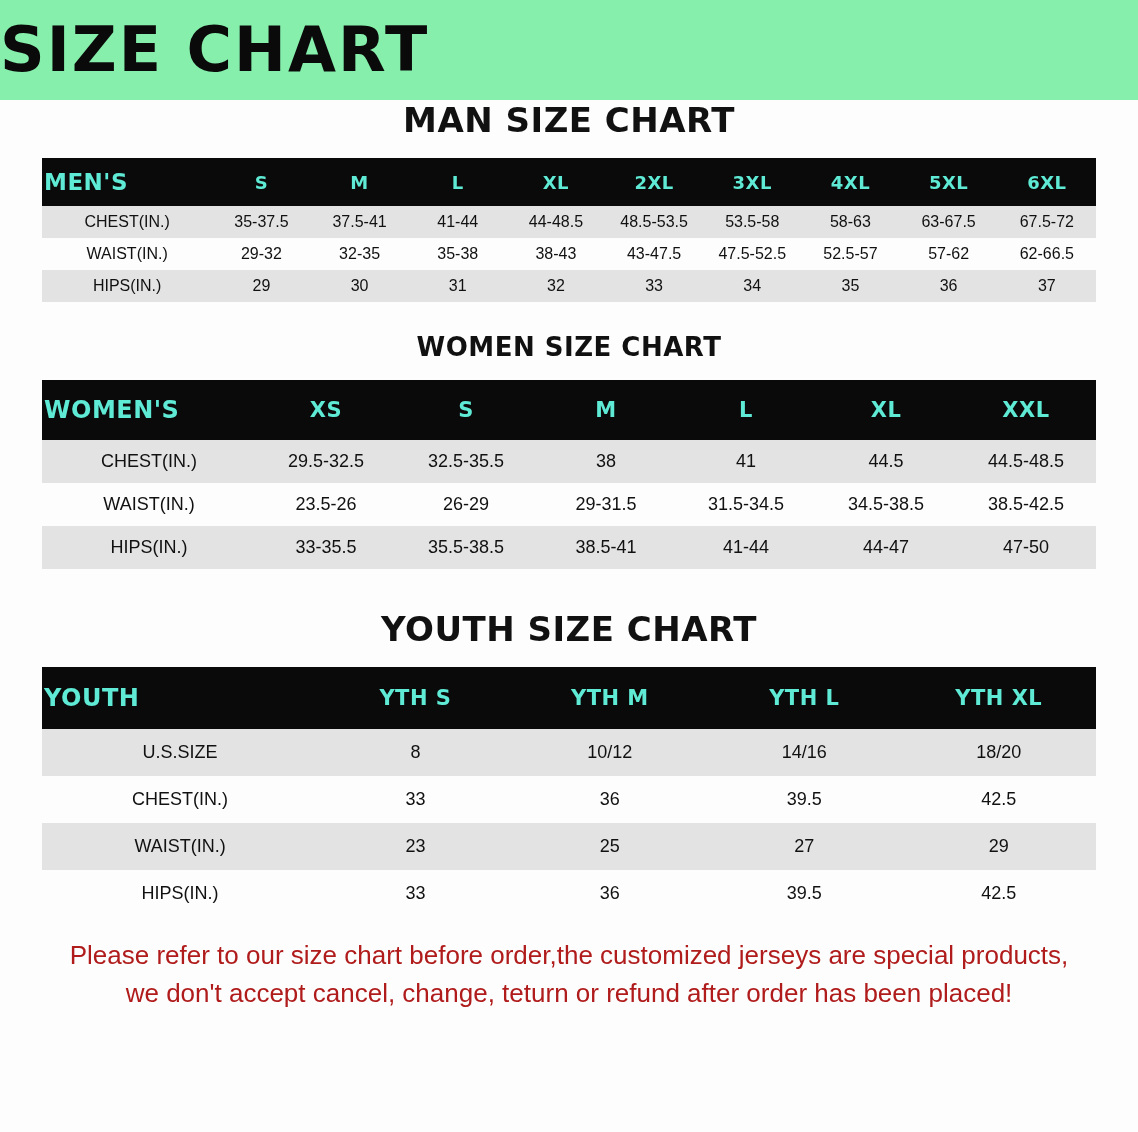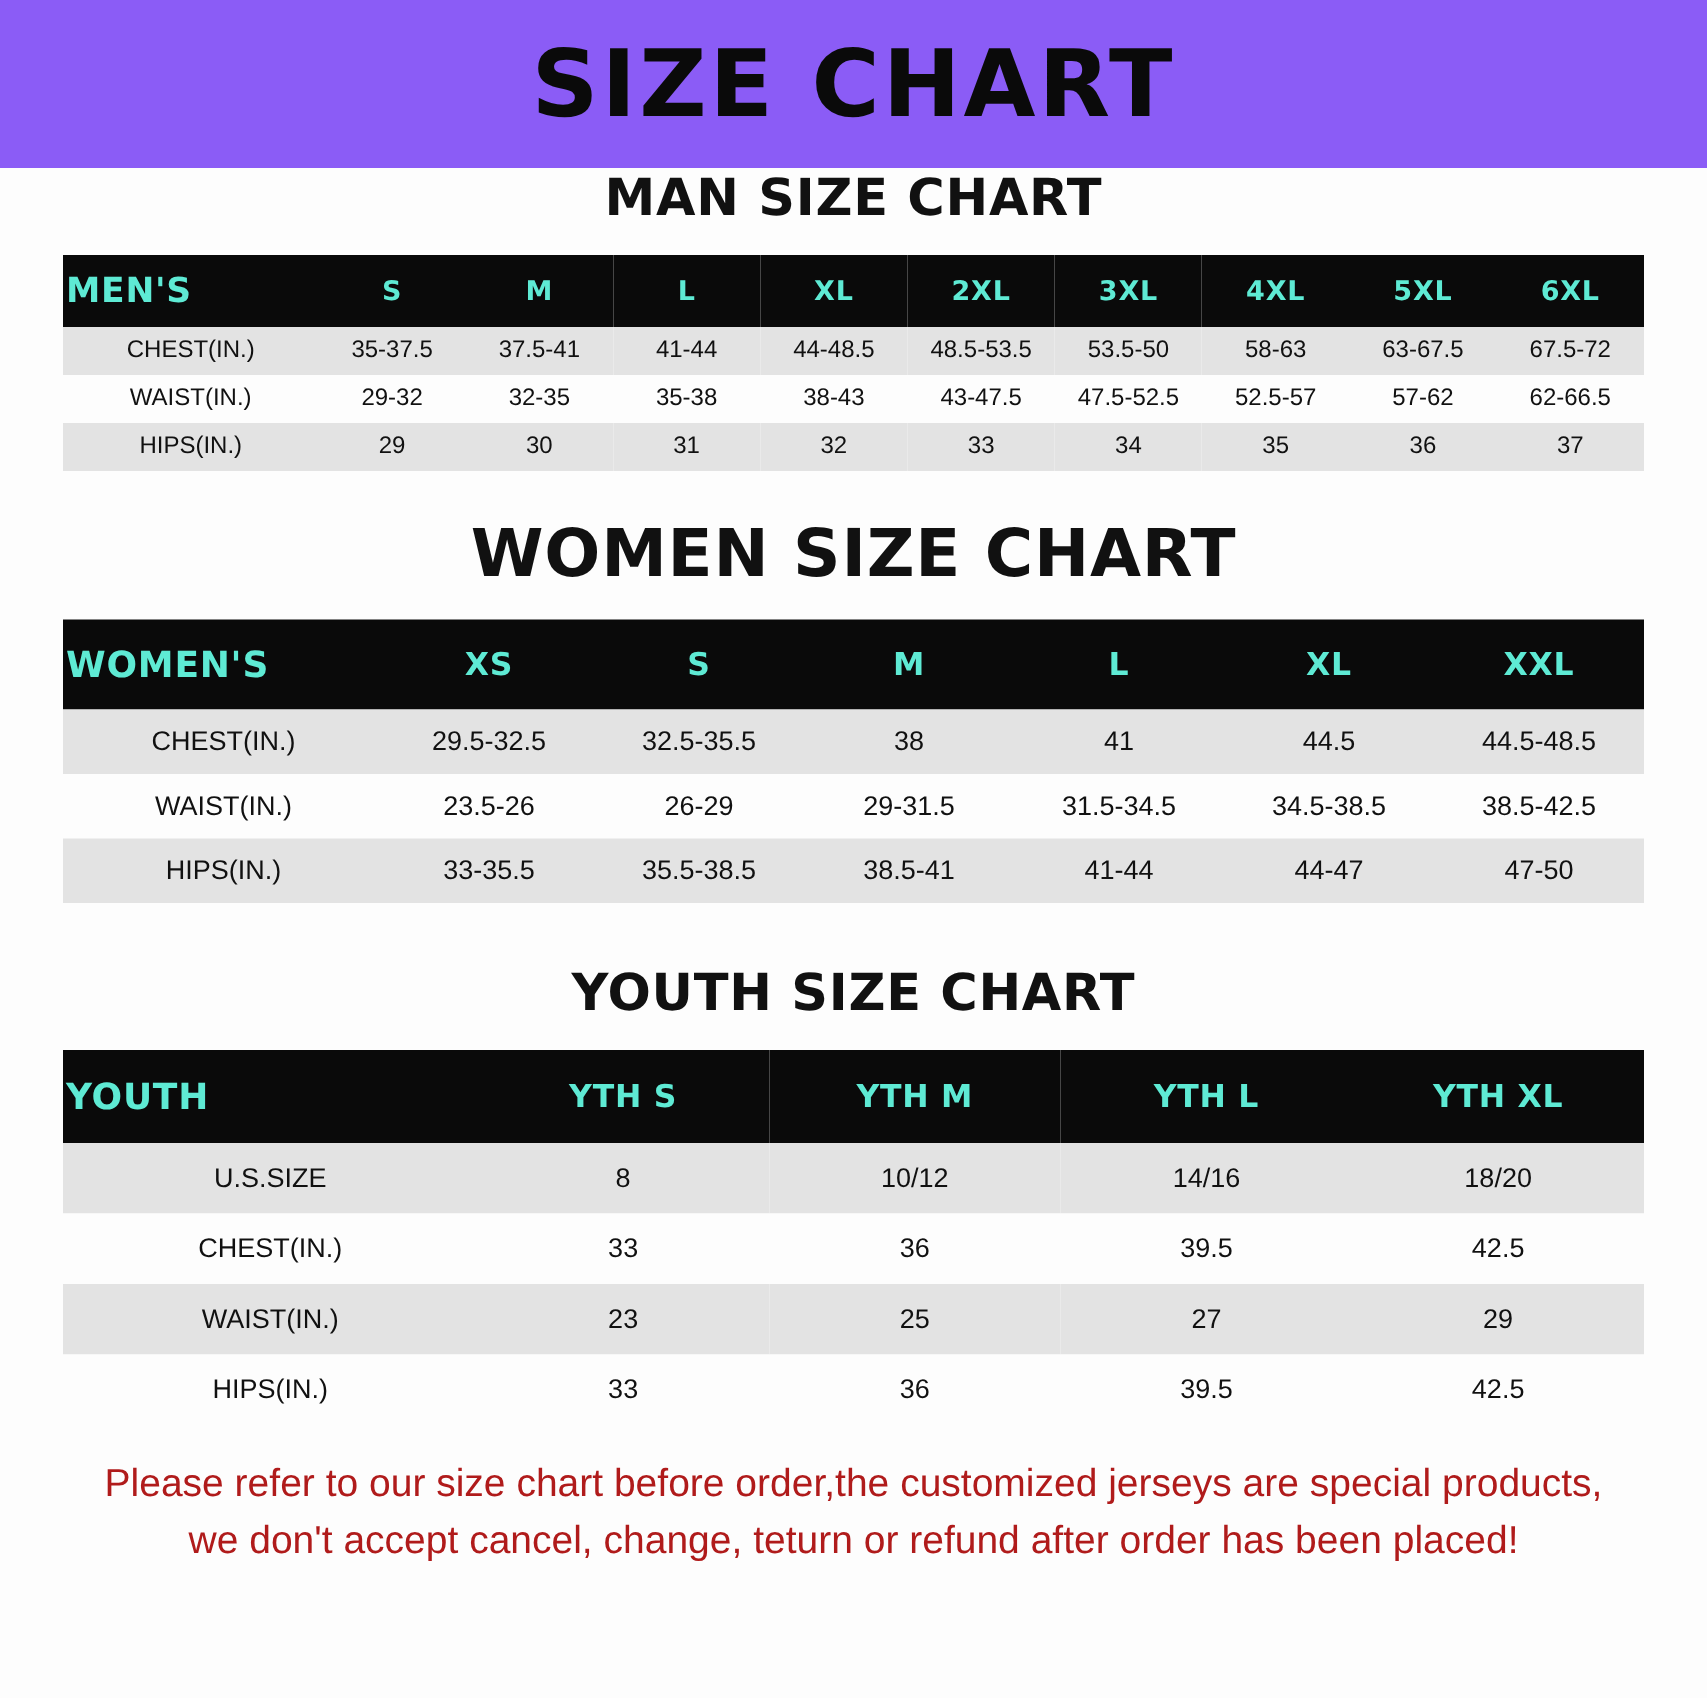--- a/index.html
+++ b/index.html
@@ -15,44 +15,44 @@
     overflow: hidden;
   }
   .page {
     position: relative;
     width: 1138px;
     height: 1132px;
     box-sizing: border-box;
   }
   
   .banner {
-    height: 112px;
-    background: #8b5cf6;
+    height: 100px;
+    background: #86efac;
     display: flex;
     align-items: center;
-    justify-content: center;
+    justify-content: flex-start;
   }
   .banner-title {
     font-family: "DejaVu Sans", sans-serif;
     font-weight: bold;
     font-size: 62px;
     letter-spacing: 2px;
     color: #0a0a0a;
     line-height: 1;
   }
   
   .section-title {
     text-align: center;
     font-family: "DejaVu Sans", sans-serif;
     font-weight: bold;
     color: #111;
     letter-spacing: 0.5px;
   }
   .t-man   { font-size: 34px; margin-bottom: 18px; }
-  .t-women { font-size: 44px; margin-top: 30px; margin-bottom: 18px; }
+  .t-women { font-size: 26px; margin-top: 30px; margin-bottom: 18px; }
   .t-youth { font-size: 34px; margin-top: 40px; margin-bottom: 18px; }
 
   
   table {
     border-collapse: collapse;
     width: 1054px;
     margin: 0 auto;
     table-layout: fixed;
   }
   thead th {
@@ -148,21 +148,21 @@
       </tr>
     </thead>
     <tbody>
       <tr class="shade">
         <td class="rowlabel">CHEST(IN.)</td>
         <td>35-37.5</td>
         <td>37.5-41</td>
         <td>41-44</td>
         <td>44-48.5</td>
         <td>48.5-53.5</td>
-        <td>53.5-50</td>
+        <td>53.5-58</td>
         <td>58-63</td>
         <td>63-67.5</td>
         <td>67.5-72</td>
       </tr>
       <tr class="plain">
         <td class="rowlabel">WAIST(IN.)</td>
         <td>29-32</td>
         <td>32-35</td>
         <td>35-38</td>
         <td>38-43</td>

